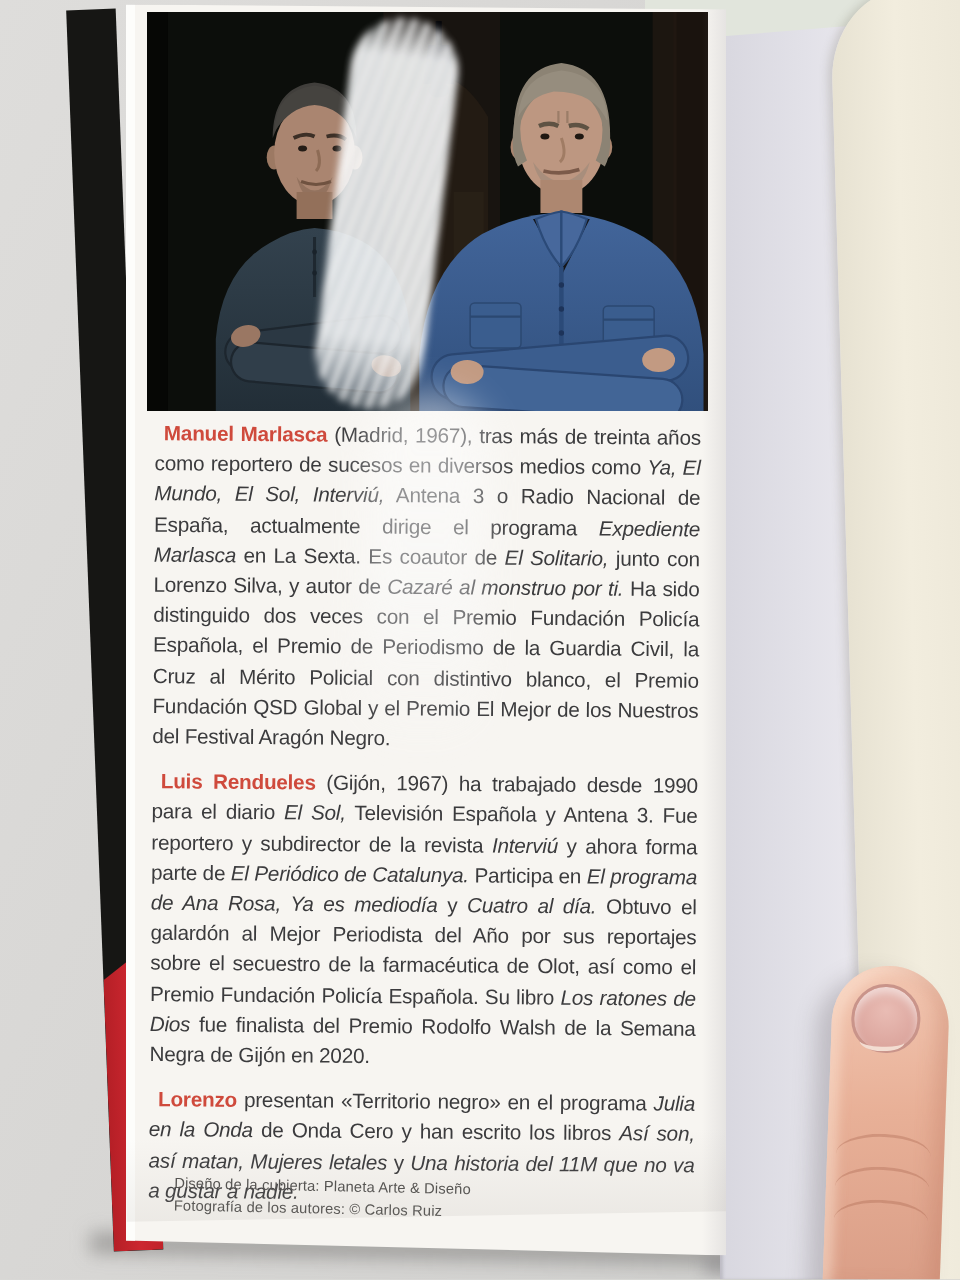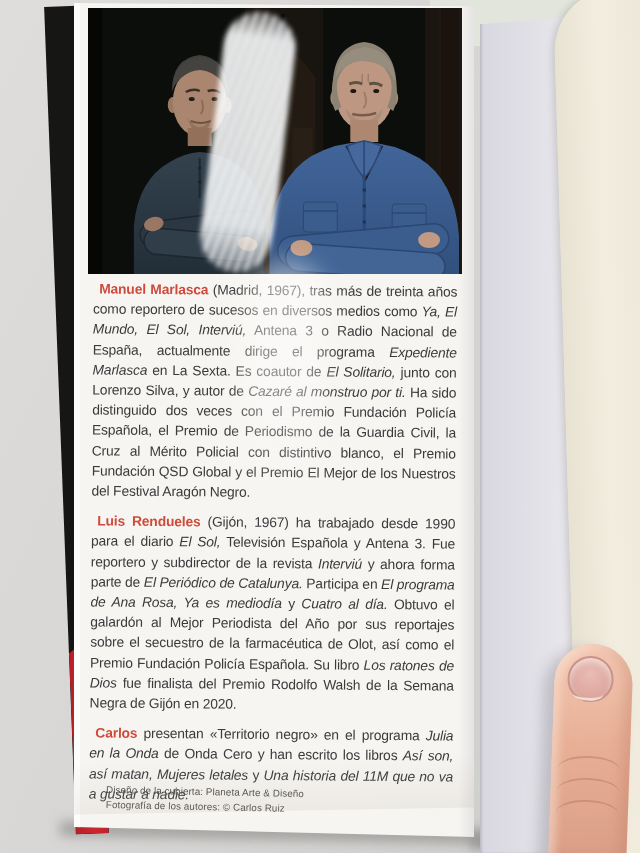--- a/index.html
+++ b/index.html
@@ -20,21 +20,21 @@
   .page-first{position:absolute;left:480px;top:16px;width:102px;height:837px;
     background:linear-gradient(to right,#d8d7df,#e2e1e8 55%,#ebe9ef);
     clip-path:polygon(0 1%,100% 0,100% 100%,0 100%);
     box-shadow:inset 2px 0 2px rgba(140,138,148,.35);}
   .page-block{position:absolute;left:566px;top:-8px;width:95px;height:872px;
     background:linear-gradient(to right,#e7e2d2,#f2edde 45%,#ece7d8);
     border-top-left-radius:52px 60px;transform:rotate(-1.7deg);
     box-shadow:-3px 0 6px rgba(120,115,100,.25);}
 
   
-  .flap{position:absolute;left:74px;top:3px;width:400px;height:834px;background:#f7f5f1;
+  .flap{position:absolute;left:84px;top:3px;width:400px;height:834px;background:#f7f5f1;
     clip-path:polygon(0 0,100% 0.4%,100% 100%,0 98.8%);}
   .flap::before{content:"";position:absolute;left:0;top:0;width:6px;height:100%;background:#fdfdfb;}
   .flap::after{content:"";position:absolute;right:0;top:0;width:16px;height:100%;
     background:linear-gradient(to left,rgba(150,148,156,.18),rgba(0,0,0,0));}
   .flap-crease{position:absolute;left:0;bottom:26px;width:100%;height:55px;
     background:linear-gradient(to top,rgba(168,162,156,.14),rgba(0,0,0,0));transform:rotate(-1deg);}
 
   .photo{position:absolute;left:14px;top:5px;width:374px;height:266px;background:#0c0e0b;overflow:hidden;}
   .photo svg{display:block;width:100%;height:100%;}
 
@@ -170,21 +170,21 @@
           <rect x="198" y="240" width="160" height="28" rx="14" fill="#426596" stroke="#2a4671" stroke-width="1.5" transform="rotate(4 278 254)"></rect>
           <ellipse cx="214" cy="240" rx="11" ry="8" fill="#c29a82"></ellipse>
           <ellipse cx="342" cy="232" rx="11" ry="8" fill="#c29a82"></ellipse>
         </g>
       </svg>
     </div>
 
     <div class="bio" id="bio">
         <p><span class="seg-name">Manuel Marlasca</span><span class="seg-n"> (Madrid, 1967), tras más de treinta años como reportero de sucesos en diversos medios como </span><span class="seg-i">Ya, El Mundo, El Sol, Interviú,</span><span class="seg-n"> Antena 3 o Radio Nacional de España, actualmente dirige el programa </span><span class="seg-i">Expediente Marlasca</span><span class="seg-n"> en La Sexta. Es coautor de </span><span class="seg-i">El Solitario,</span><span class="seg-n"> junto con Lorenzo Silva, y autor de </span><span class="seg-i">Cazaré al monstruo por ti.</span><span class="seg-n"> Ha sido distinguido dos veces con el Premio Fundación Policía Española, el Premio de Periodismo de la Guardia Civil, la Cruz al Mérito Policial con distintivo blanco, el Premio Fundación QSD Global y el Premio El Mejor de los Nuestros del Festival Aragón Negro.</span></p>
         <p><span class="seg-name">Luis Rendueles</span><span class="seg-n"> (Gijón, 1967) ha trabajado desde 1990 para el diario </span><span class="seg-i">El Sol,</span><span class="seg-n"> Televisión Española y Antena 3. Fue reportero y subdirector de la revista </span><span class="seg-i">Interviú</span><span class="seg-n"> y ahora forma parte de </span><span class="seg-i">El Periódico de Catalunya.</span><span class="seg-n"> Participa en </span><span class="seg-i">El programa de Ana Rosa, Ya es mediodía</span><span class="seg-n"> y </span><span class="seg-i">Cuatro al día.</span><span class="seg-n"> Obtuvo el galardón al Mejor Periodista del Año por sus reportajes sobre el secuestro de la farmacéutica de Olot, así como el Premio Fundación Policía Española. Su libro </span><span class="seg-i">Los ratones de Dios</span><span class="seg-n"> fue finalista del Premio Rodolfo Walsh de la Semana Negra de Gijón en 2020.</span></p>
-        <p><span class="seg-name">Carlos</span><span class="seg-n"> presentan «Territorio negro» en el programa </span><span class="seg-i">Julia en la Onda</span><span class="seg-n"> de Onda Cero y han escrito los libros </span><span class="seg-i">Así son, así matan, Mujeres letales</span><span class="seg-n"> y </span><span class="seg-i">Una historia del 11M que no va a gustar a nadie.</span></p>
+        <p><span class="seg-name">Lorenzo</span><span class="seg-n"> presentan «Territorio negro» en el programa </span><span class="seg-i">Julia en la Onda</span><span class="seg-n"> de Onda Cero y han escrito los libros </span><span class="seg-i">Así son, así matan, Mujeres letales</span><span class="seg-n"> y </span><span class="seg-i">Una historia del 11M que no va a gustar a nadie.</span></p>
       </div>
 
     <div class="credits">
       <div>Diseño de la cubierta: Planeta Arte &amp; Diseño</div>
       <div>Fotografía de los autores: © Carlos Ruiz</div>
     </div>
 
     <div class="flap-crease"></div>
     <div class="glare-photo"></div>
   </div>

